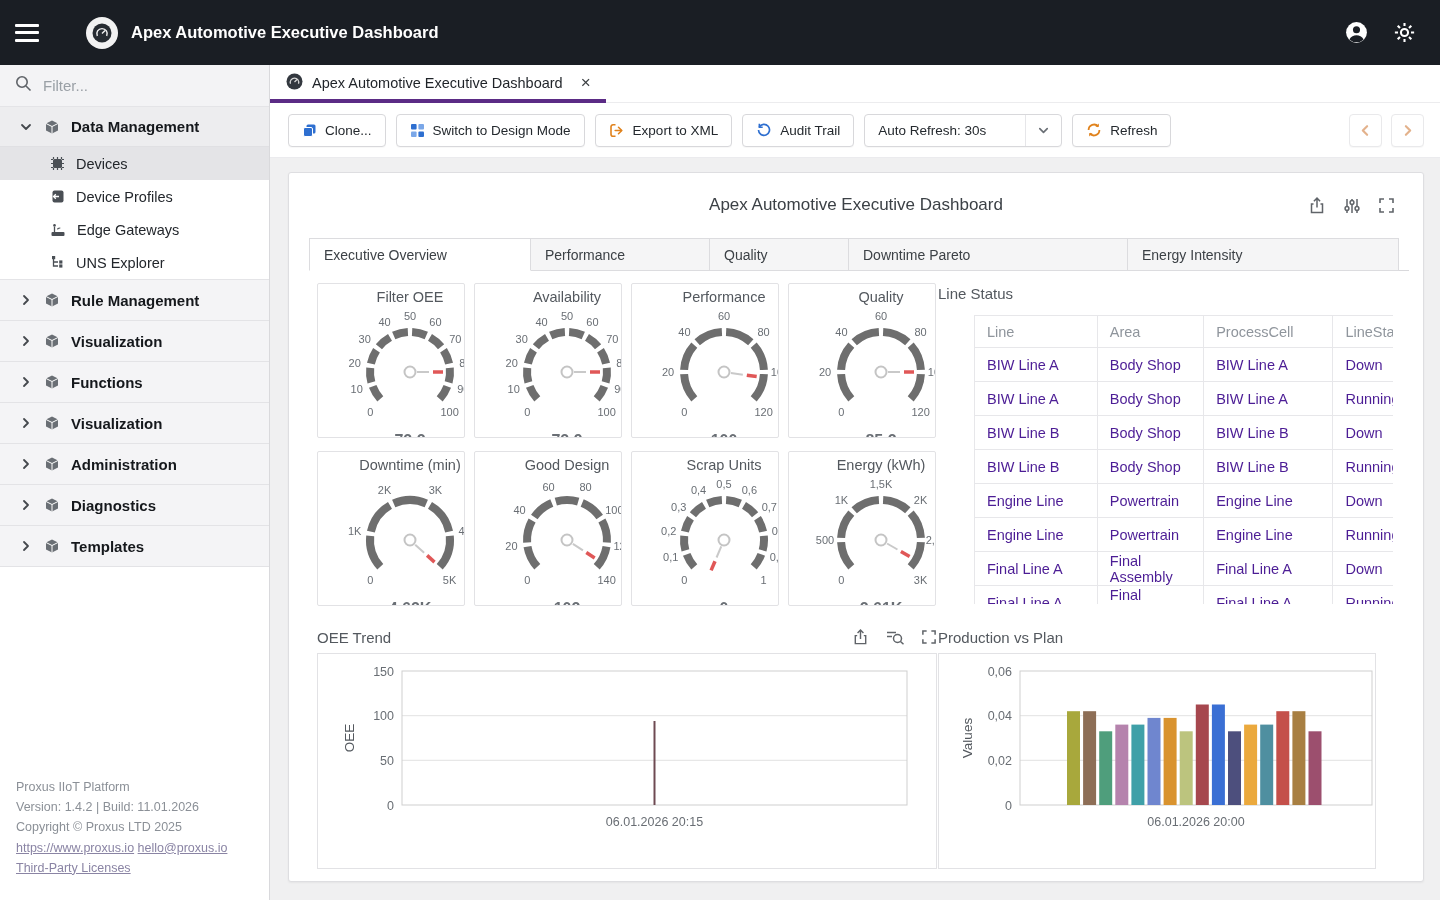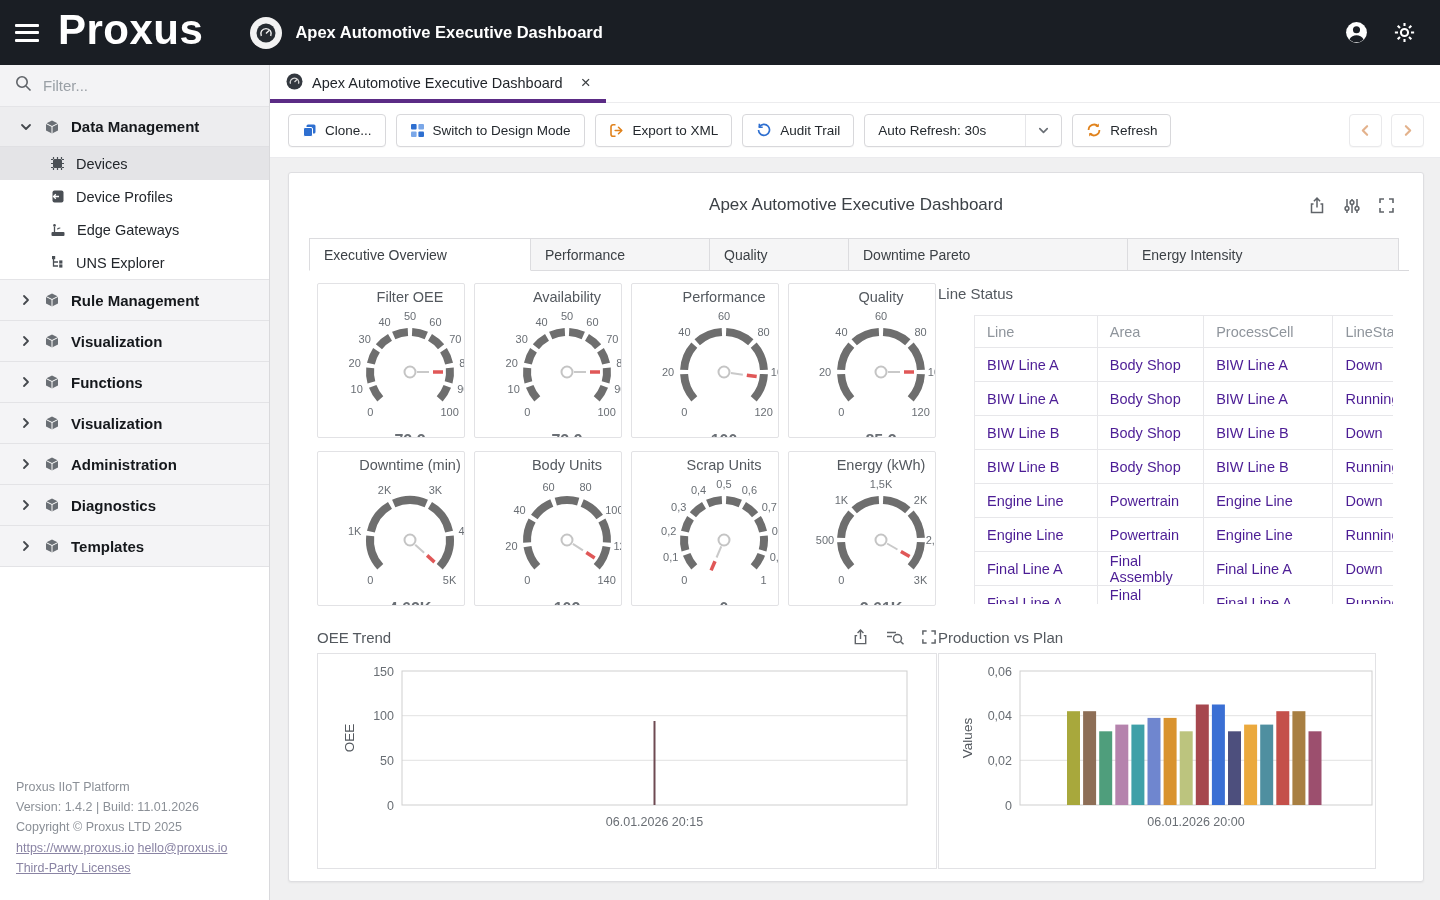--- a/index.html
+++ b/index.html
@@ -109,21 +109,20 @@
 </style>
 </head>
 <body>
 
 <div class="topbar">
   <button class="hamburger">
       <span></span>
       <span></span>
       <span></span>
     </button>
-  <div class="logo">Proxus</div>
   <div class="app-badge">
     <svg width="34" height="34" viewBox="0 0 34 34">
         <circle cx="17" cy="17" r="16" fill="#f2f2f2"></circle>
         <circle cx="17" cy="17" r="9.5" fill="#262b31"></circle>
         <path d="M12.3 20a5.2 5.2 0 119.4 0" stroke="#f2f2f2" stroke-width="1.4" fill="none"></path>
         <path d="M17 17.5l3.1-3.1" stroke="#f2f2f2" stroke-width="1.4"></path>
       </svg>
   </div>
   <div class="app-title">Apex Automotive Executive Dashboard</div>
   <div class="topbar-right">
@@ -539,21 +538,21 @@
           <text x="52.4" y="105.6" text-anchor="middle" font-size="11" fill="#696e74">0</text>
           <text x="36.7" y="57.2" text-anchor="middle" font-size="11" fill="#696e74">1K</text>
           <text x="66.6" y="16.1" text-anchor="middle" font-size="11" fill="#696e74">2K</text>
           <text x="117.4" y="16.1" text-anchor="middle" font-size="11" fill="#696e74">3K</text>
           <text x="147.3" y="57.2" text-anchor="middle" font-size="11" fill="#696e74">4K</text>
           <text x="131.6" y="105.6" text-anchor="middle" font-size="11" fill="#696e74">5K</text>
           <line x1="97.20201377834177" y1="66.68391424451201" x2="106.1197516840705" y2="74.7134815208183" stroke="#c9c9c9" stroke-width="2"></line>
           <line x1="109.1" y1="77.4" x2="116.5" y2="84.1" stroke="#e05757" stroke-width="3.5"></line>
           <circle cx="92" cy="62" r="5.5" fill="#fff" stroke="#c4c4c4" stroke-width="2"></circle>
         </svg><div class="gauge-value">4.62K</div></div>
-      <div class="gauge-card"><div class="gauge-title">Body Units</div><svg width="146" height="118" viewBox="0 0 146 118">
+      <div class="gauge-card"><div class="gauge-title">Good Design</div><svg width="146" height="118" viewBox="0 0 146 118">
           <path d="M62.3 88.8 A40 40 0 0 1 52.5 68.6" stroke="#6e6e6e" stroke-width="8" fill="none"></path>
           <path d="M52.1 64.4 A40 40 0 0 1 57.1 42.5" stroke="#6e6e6e" stroke-width="8" fill="none"></path>
           <path d="M59.3 39.0 A40 40 0 0 1 76.8 25.0" stroke="#6e6e6e" stroke-width="8" fill="none"></path>
           <path d="M80.8 23.6 A40 40 0 0 1 103.2 23.6" stroke="#6e6e6e" stroke-width="8" fill="none"></path>
           <path d="M107.2 25.0 A40 40 0 0 1 124.7 39.0" stroke="#6e6e6e" stroke-width="8" fill="none"></path>
           <path d="M126.9 42.5 A40 40 0 0 1 131.9 64.4" stroke="#6e6e6e" stroke-width="8" fill="none"></path>
           <path d="M131.5 68.6 A40 40 0 0 1 121.7 88.8" stroke="#6e6e6e" stroke-width="8" fill="none"></path>
           <text x="52.4" y="105.6" text-anchor="middle" font-size="11" fill="#696e74">0</text>
           <text x="36.4" y="72.3" text-anchor="middle" font-size="11" fill="#696e74">20</text>
           <text x="44.6" y="36.2" text-anchor="middle" font-size="11" fill="#696e74">40</text>

